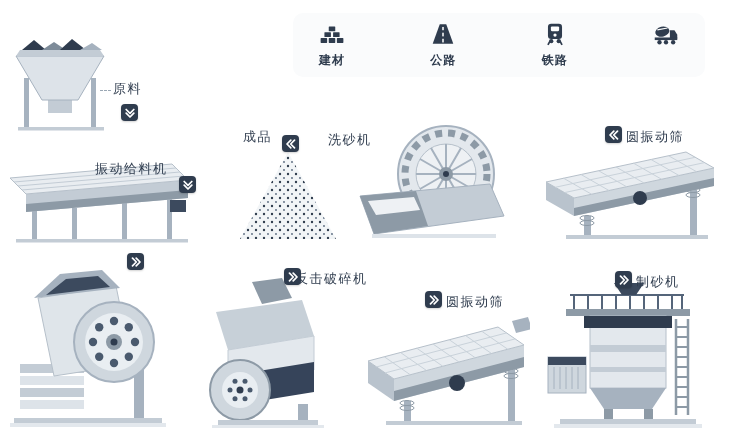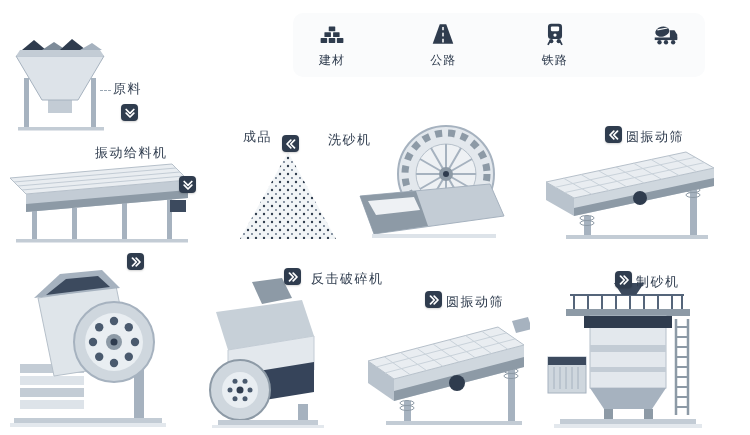--- a/index.html
+++ b/index.html
@@ -15,21 +15,21 @@
   .badge svg{width:10px;height:10px;}
   .badge path{fill:none;stroke:#ffffff;stroke-width:1.7;stroke-linecap:round;stroke-linejoin:round;}
   .badge.down svg{transform:rotate(90deg);}
   .badge.left svg{transform:rotate(180deg);}
   .connector{position:absolute;border-top:1px dashed #9aa7b4;z-index:3;}
   .legend{position:absolute;left:293px;top:13px;width:412px;height:64px;
           display:flex;justify-content:space-between;align-items:flex-start;
           padding:8px 26px;box-sizing:border-box;background:#fafbfc;border-radius:10px;}
   .legend-item{display:flex;flex-direction:column;align-items:center;}
   .legend-icon svg{display:block;width:26px;height:26px;}
-  .legend-label{margin-top:5px;font-size:12px;font-weight:400;color:#2f3c4e;
+  .legend-label{margin-top:5px;font-size:12px;font-weight:700;color:#2f3c4e;
                 letter-spacing:1px;white-space:nowrap;}
 </style>
 </head>
 <body>
 
 <div class="canvas">
 
   <div class="legend">
     <div class="legend-item">
       <span class="legend-icon">
@@ -98,21 +98,21 @@
     </svg>
   </div>
   <span class="connector" style="left:100px;top:90px;width:11px"></span>
   <span class="node-label" style="left:113px;top:80px">原料</span>
   <span class="badge down" style="left:121px;top:104px">
     <svg viewBox="0 0 10 10">
         <path d="M1.5 1.2 L5.3 5 L1.5 8.8 M5.2 1.2 L9 5 L5.2 8.8"></path>
       </svg>
   </span>
 
-  <span class="node-label" style="left:95px;top:144px">振动给料机</span>
+  <span class="node-label" style="left:95px;top:160px">振动给料机</span>
   <div class="machine" style="left:2px;top:158px;width:195px;height:88px">
     <svg viewBox="0 0 195 88" width="195" height="88">
       <rect x="30" y="53" width="5" height="29" fill="#a6b2bf"></rect>
       <rect x="70" y="50" width="5" height="32" fill="#a6b2bf"></rect>
       <rect x="120" y="45" width="5" height="37" fill="#a6b2bf"></rect>
       <rect x="165" y="41" width="5" height="41" fill="#a6b2bf"></rect>
       <rect x="14" y="81" width="172" height="3.5" fill="#c3ccd5"></rect>
       <polygon points="24,36 186,22 186,40 24,54" fill="#c3ccd5"></polygon>
       <polygon points="24,46 186,32 186,40 24,54" fill="#8d9aa6"></polygon>
       <polygon points="8,20 170,6 186,22 24,36" fill="#e9edf1" stroke="#b6c0ca"></polygon>
@@ -220,21 +220,21 @@
       <circle cx="106" cy="76" r="8" fill="#8d9aa6"></circle>
       <circle cx="106" cy="76" r="3.5" fill="#2f3c4e"></circle>
     </svg>
   </div>
 
   <span class="badge" style="left:284px;top:268px">
     <svg viewBox="0 0 10 10">
         <path d="M1.5 1.2 L5.3 5 L1.5 8.8 M5.2 1.2 L9 5 L5.2 8.8"></path>
       </svg>
   </span>
-  <span class="node-label" style="left:311px;top:270px">反击破碎机</span>
+  <span class="node-label" style="left:295px;top:270px">反击破碎机</span>
   <div class="machine" style="left:188px;top:278px;width:150px;height:150px">
     <svg viewBox="0 0 150 150" width="150" height="150">
       <polygon points="64,4 94,0 104,20 74,26" fill="#8d9aa6"></polygon>
       <polygon points="28,34 114,22 126,58 40,72" fill="#c7d0d8"></polygon>
       <polygon points="40,72 126,58 126,92 40,106" fill="#e3e8ed" stroke="#c3ccd5"></polygon>
       <polygon points="40,98 126,84 126,114 40,128" fill="#36445a"></polygon>
       <rect x="110" y="126" width="10" height="16" fill="#a6b2bf"></rect>
       <circle cx="52" cy="112" r="30" fill="#cfd7de" stroke="#8d9aa6" stroke-width="2"></circle>
       <circle cx="52" cy="112" r="18" fill="#e9eef2"></circle>
       <g fill="#4a5a6e">

